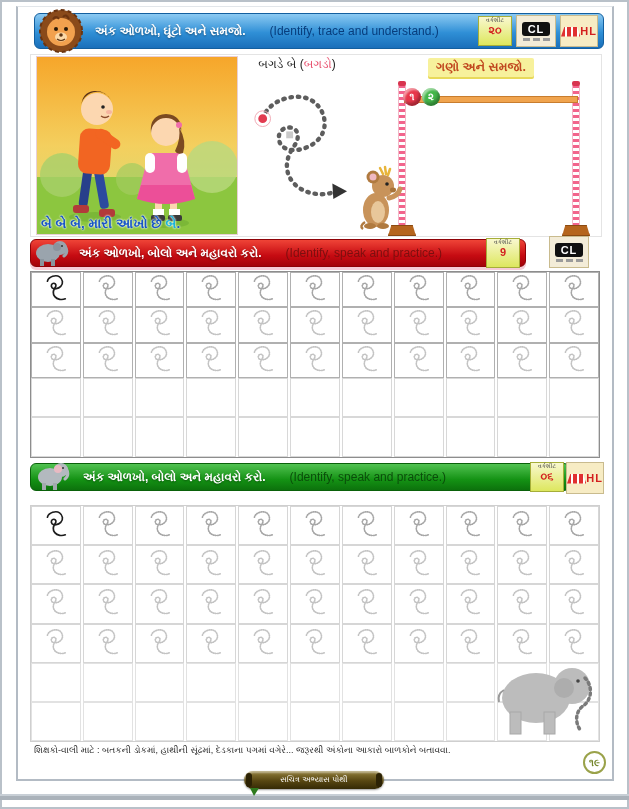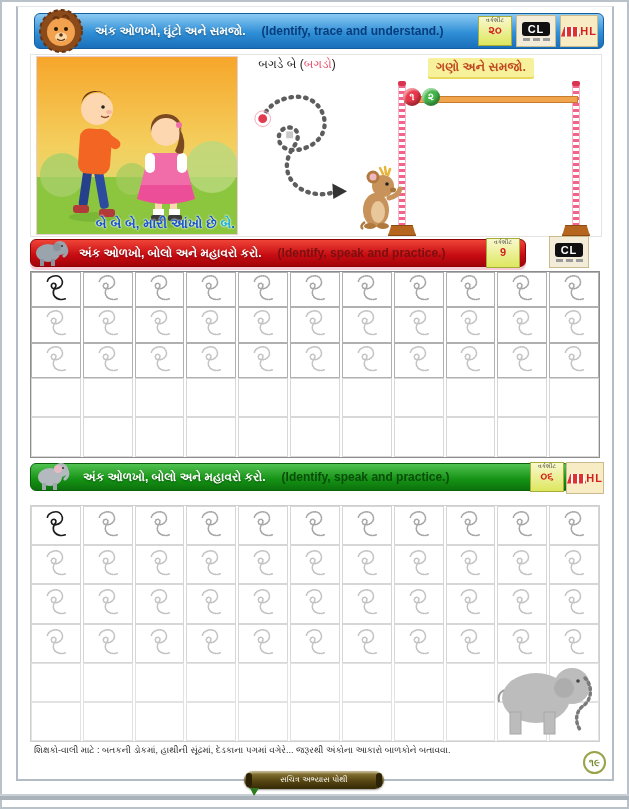--- a/index.html
+++ b/index.html
@@ -16,21 +16,21 @@
   .blue-bar{left:34px;top:13px;width:570px;height:36px;
             background:linear-gradient(#8ccaf2,#2f8fd6 55%,#1a6fba);border:1px solid #135f9f;
             padding-left:60px;box-sizing:border-box;}
   .red-bar{left:30px;top:239px;width:496px;height:28px;
            background:linear-gradient(#ef4437,#c60b12 60%,#a30309);border:1px solid #8e0207;
            padding-left:48px;box-sizing:border-box;box-shadow:0 3px 0 #f6ccd6;}
   .green-bar{left:30px;top:463px;width:540px;height:28px;
              background:linear-gradient(#51c251,#149214 60%,#0c720c);border:1px solid #0a610a;
              padding-left:52px;box-sizing:border-box;}
   .bar-title{color:#fff;font-weight:bold;font-size:12px;text-shadow:0 1px 2px rgba(0,0,0,.4);white-space:nowrap;text-align:center;}
-  .bar-sub{font-weight:bold;font-size:12px;margin-left:16px;white-space:nowrap;}
+  .bar-sub{font-weight:normal;font-size:12px;margin-left:24px;white-space:nowrap;}
   .blue-bar .bar-sub{color:#083d7c;}
   .red-bar .bar-sub{color:#7c0f0f;}
   .green-bar .bar-sub{color:#0a4d0a;}
   .bar-badges{margin-left:auto;display:flex;align-items:center;gap:4px;margin-right:5px;}
 
   .ws-badge{width:32px;height:28px;background:linear-gradient(#f9f8cf,#dde75e);
             border:1px solid #a6ae39;display:flex;flex-direction:column;align-items:center;justify-content:flex-start;}
   .ws-label{font-size:6px;color:#444;line-height:7px;}
   .ws-num{font-size:11px;font-weight:bold;color:#d31f1f;line-height:12px;}
 
@@ -52,21 +52,21 @@
   .float-badge-hl{position:absolute;left:566px;top:462px;}
   .bar-animal{position:absolute;z-index:3;}
 
   .lion{position:absolute;left:39px;top:9px;width:44px;height:44px;z-index:4;}
 
   
   .content-box{position:absolute;left:30px;top:54px;width:570px;height:181px;
                border:1px solid #e4e4e4;background:#fff;}
   .illus-card{position:absolute;left:36px;top:56px;width:200px;height:177px;border:1px solid #e8cfd6;overflow:hidden;}
   .illus-caption{position:absolute;left:4px;bottom:2px;width:194px;font-size:13.5px;font-weight:bold;color:#1956c4;
-                 text-shadow:0 0 2px #fff,0 0 2px #fff;white-space:nowrap;text-align:right;}
+                 text-shadow:0 0 2px #fff,0 0 2px #fff;white-space:nowrap;}
   .cap-hl{color:#1db3d8;}
 
   .trace-label{position:absolute;left:238px;top:57px;width:118px;text-align:center;font-size:12px;color:#222;font-weight:normal;}
   .lbl-red{color:#e8506e;}
   .big-glyph{position:absolute;left:247px;top:79px;width:102px;height:148px;}
   .big-dotted{stroke:#5d5d5d;stroke-width:4.5;stroke-dasharray:1.5 6;stroke-linecap:round;fill:none;}
 
   .count-title{position:absolute;left:428px;top:58px;padding:2px 8px;background:#f7f19c;
                color:#c0471f;font-weight:bold;font-size:12.5px;border-radius:2px;
                box-shadow:0 2px 0 #e8d95a;}

